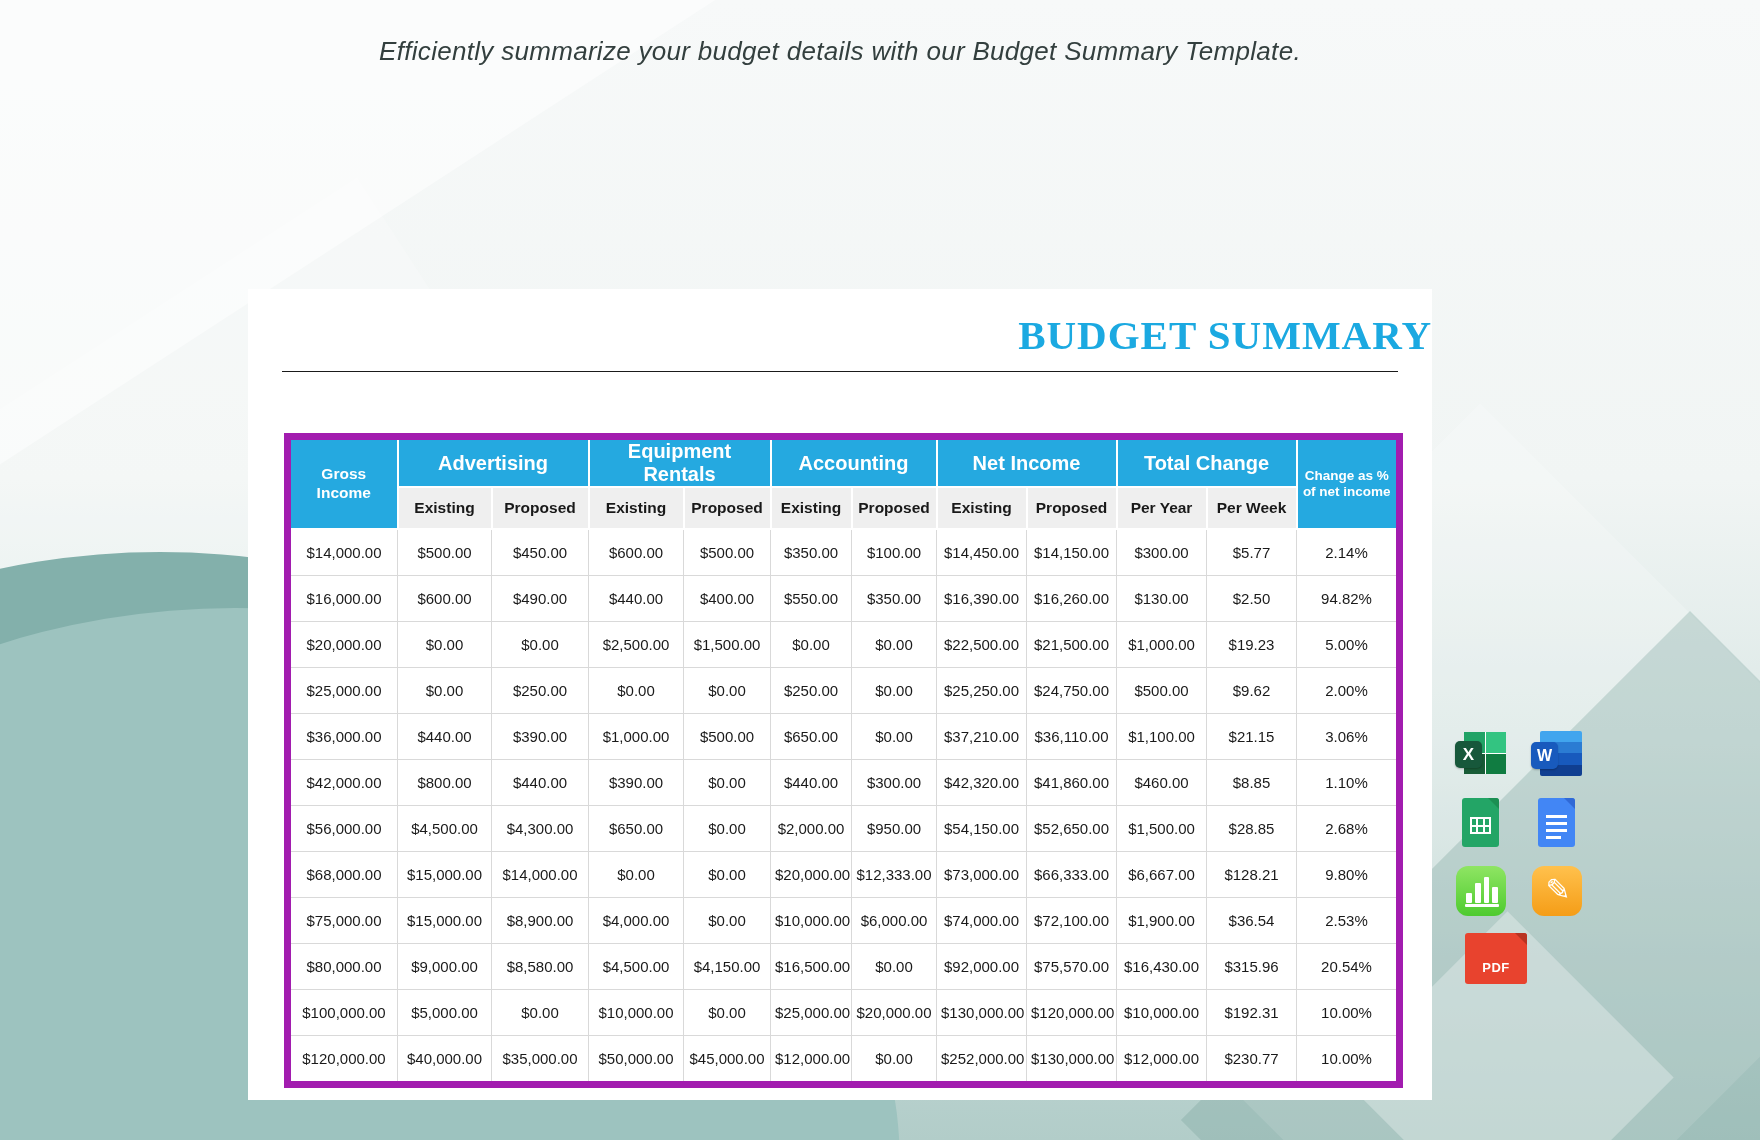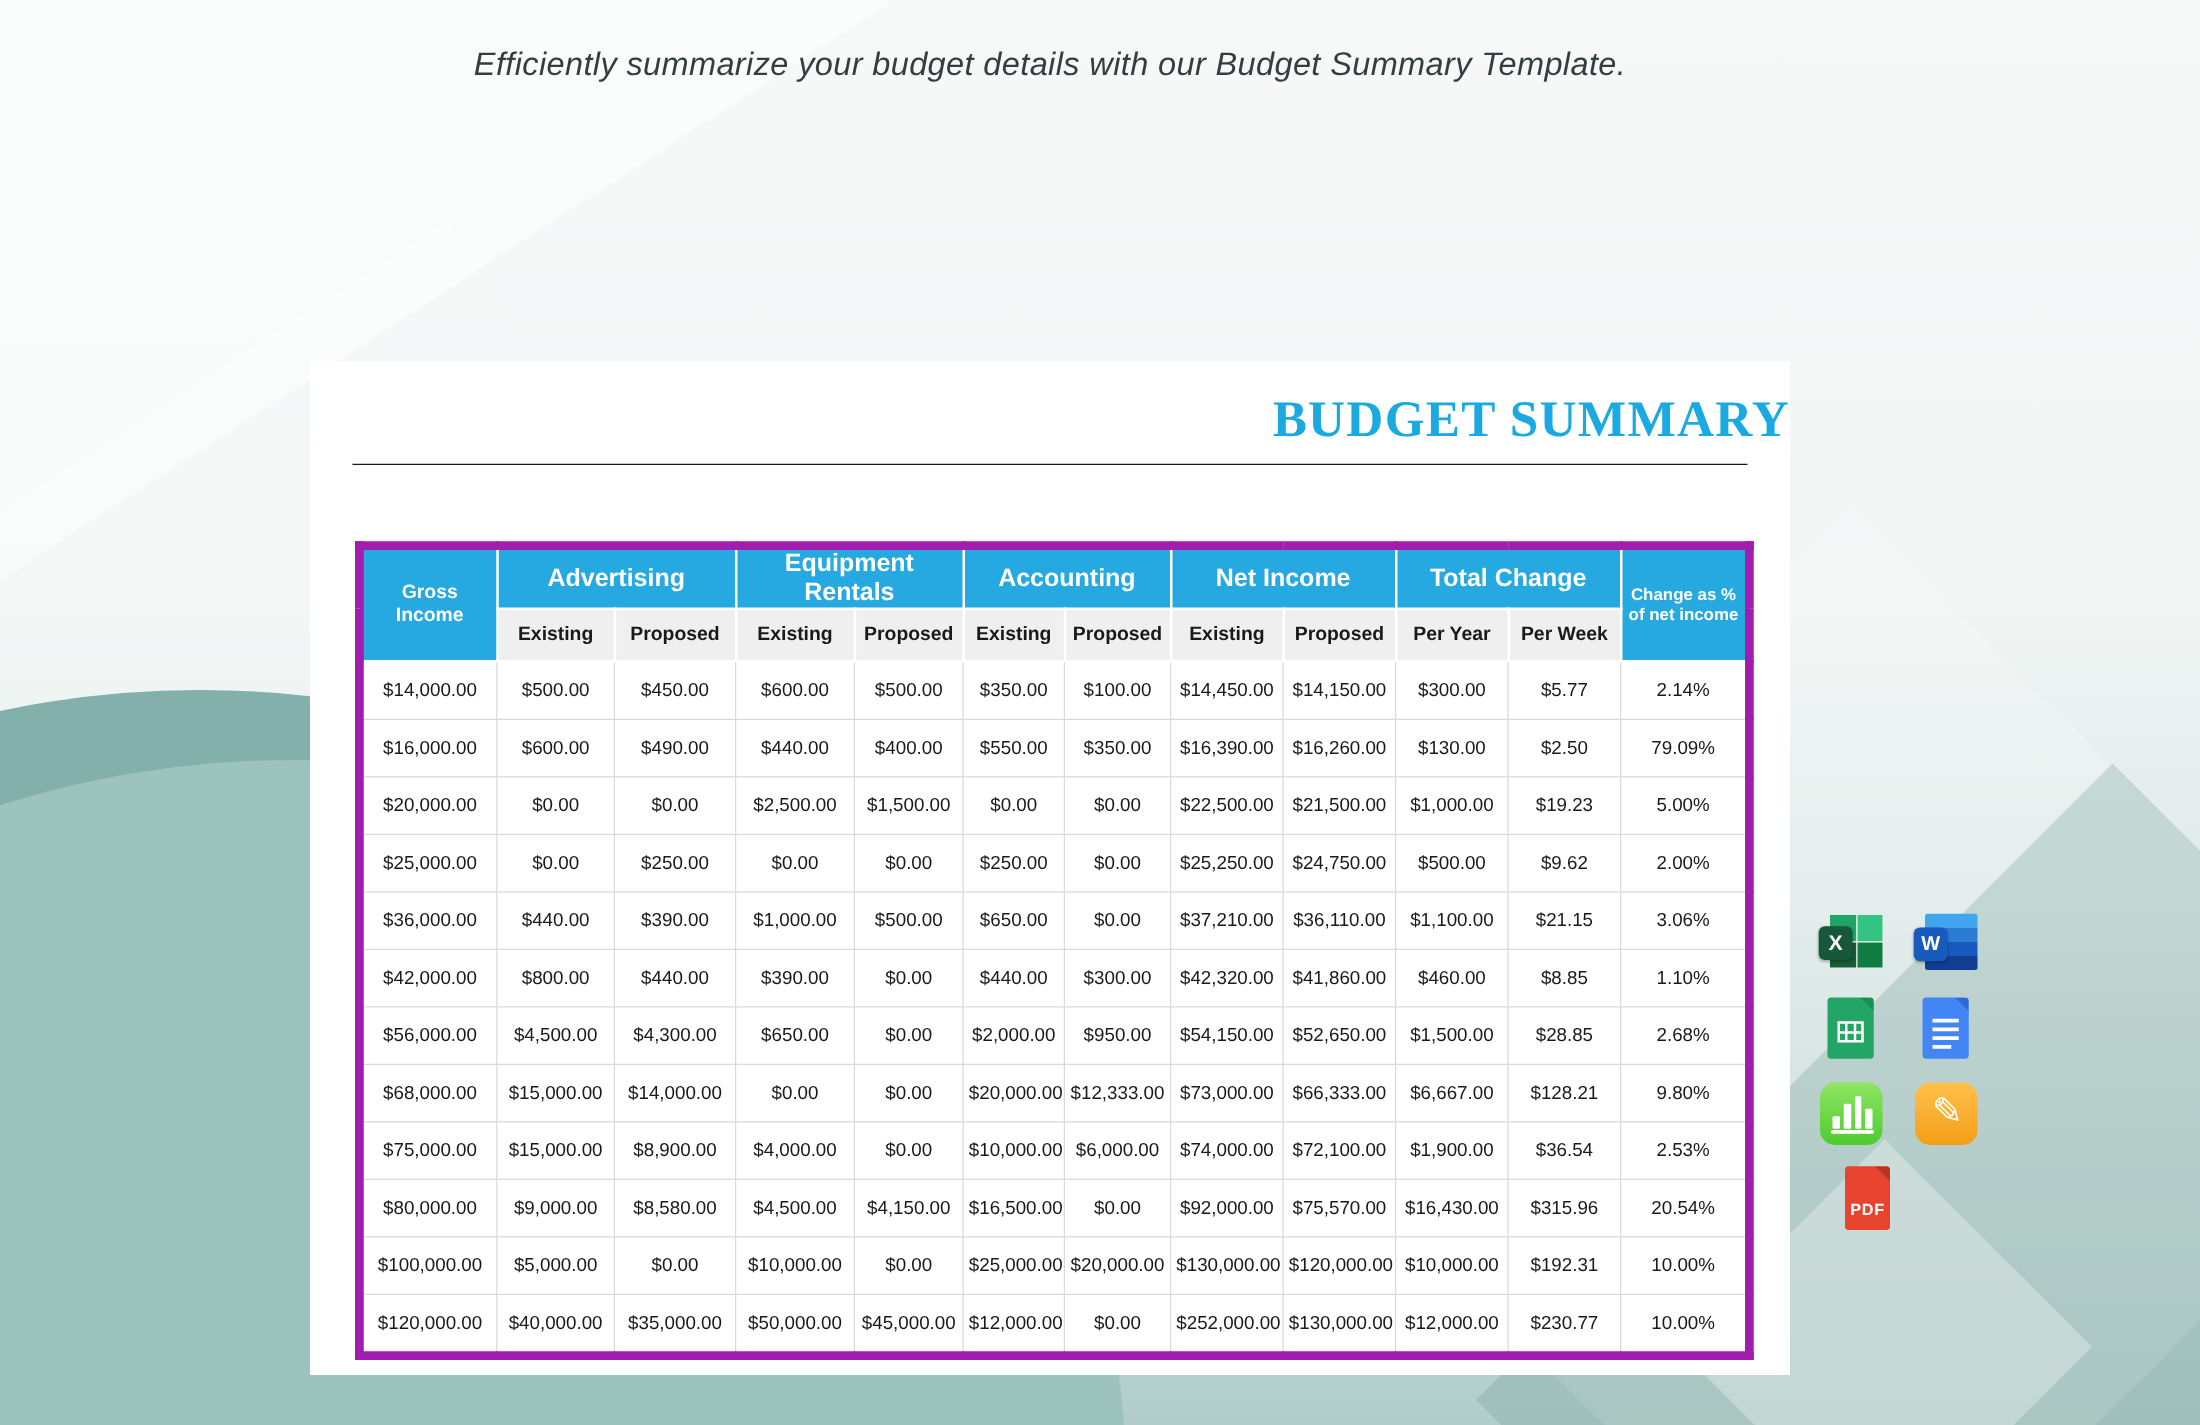--- a/index.html
+++ b/index.html
@@ -104,21 +104,21 @@
   .num-bars i:nth-child(1){height:10px;}
   .num-bars i:nth-child(2){height:20px;}
   .num-bars i:nth-child(3){height:26px;}
   .num-bars i:nth-child(4){height:16px;}
   .num-base{position:absolute;left:9px;bottom:9px;width:34px;height:3px;background:#ffffff;border-radius:1px;}
   
   .pg-sq{position:absolute;left:1px;top:1px;width:50px;height:50px;border-radius:12px;
     background:linear-gradient(180deg,#ffc14d 0%,#f59d17 100%);display:flex;align-items:center;justify-content:center;}
   .pg-pen{color:#ffffff;font-size:30px;line-height:1;transform:translate(1px,-1px);}
   
-  .pdf-page{position:absolute;left:21px;top:0;width:36px;height:51px;border-radius:3px;background:#e8432e;overflow:hidden;}
+  .pdf-page{position:absolute;left:10px;top:0;width:62px;height:51px;border-radius:3px;background:#e8432e;overflow:hidden;}
   .pdf-fold{position:absolute;right:0;top:0;width:12px;height:12px;background:#b93322;clip-path:polygon(0 0,100% 100%,100% 0);}
   .pdf-label{position:absolute;left:0;bottom:9px;width:100%;text-align:center;
     color:#ffffff;font-weight:bold;font-size:13px;letter-spacing:0.5px;}
 </style>
 </head>
 <body>
 
 <div class="decor decor-band-top"></div>
 <div class="decor decor-band-mid"></div>
 <div class="decor decor-wave-dark"></div>
@@ -192,21 +192,21 @@
           <td>$600.00</td>
           <td>$490.00</td>
           <td>$440.00</td>
           <td>$400.00</td>
           <td>$550.00</td>
           <td>$350.00</td>
           <td class="c-blue">$16,390.00</td>
           <td class="c-blue">$16,260.00</td>
           <td>$130.00</td>
           <td>$2.50</td>
-          <td>79.09%</td>
+          <td>94.82%</td>
         </tr>
         <tr>
           <td class="c-blue">$20,000.00</td>
           <td>$0.00</td>
           <td>$0.00</td>
           <td>$2,500.00</td>
           <td>$1,500.00</td>
           <td>$0.00</td>
           <td>$0.00</td>
           <td class="c-blue">$22,500.00</td>

